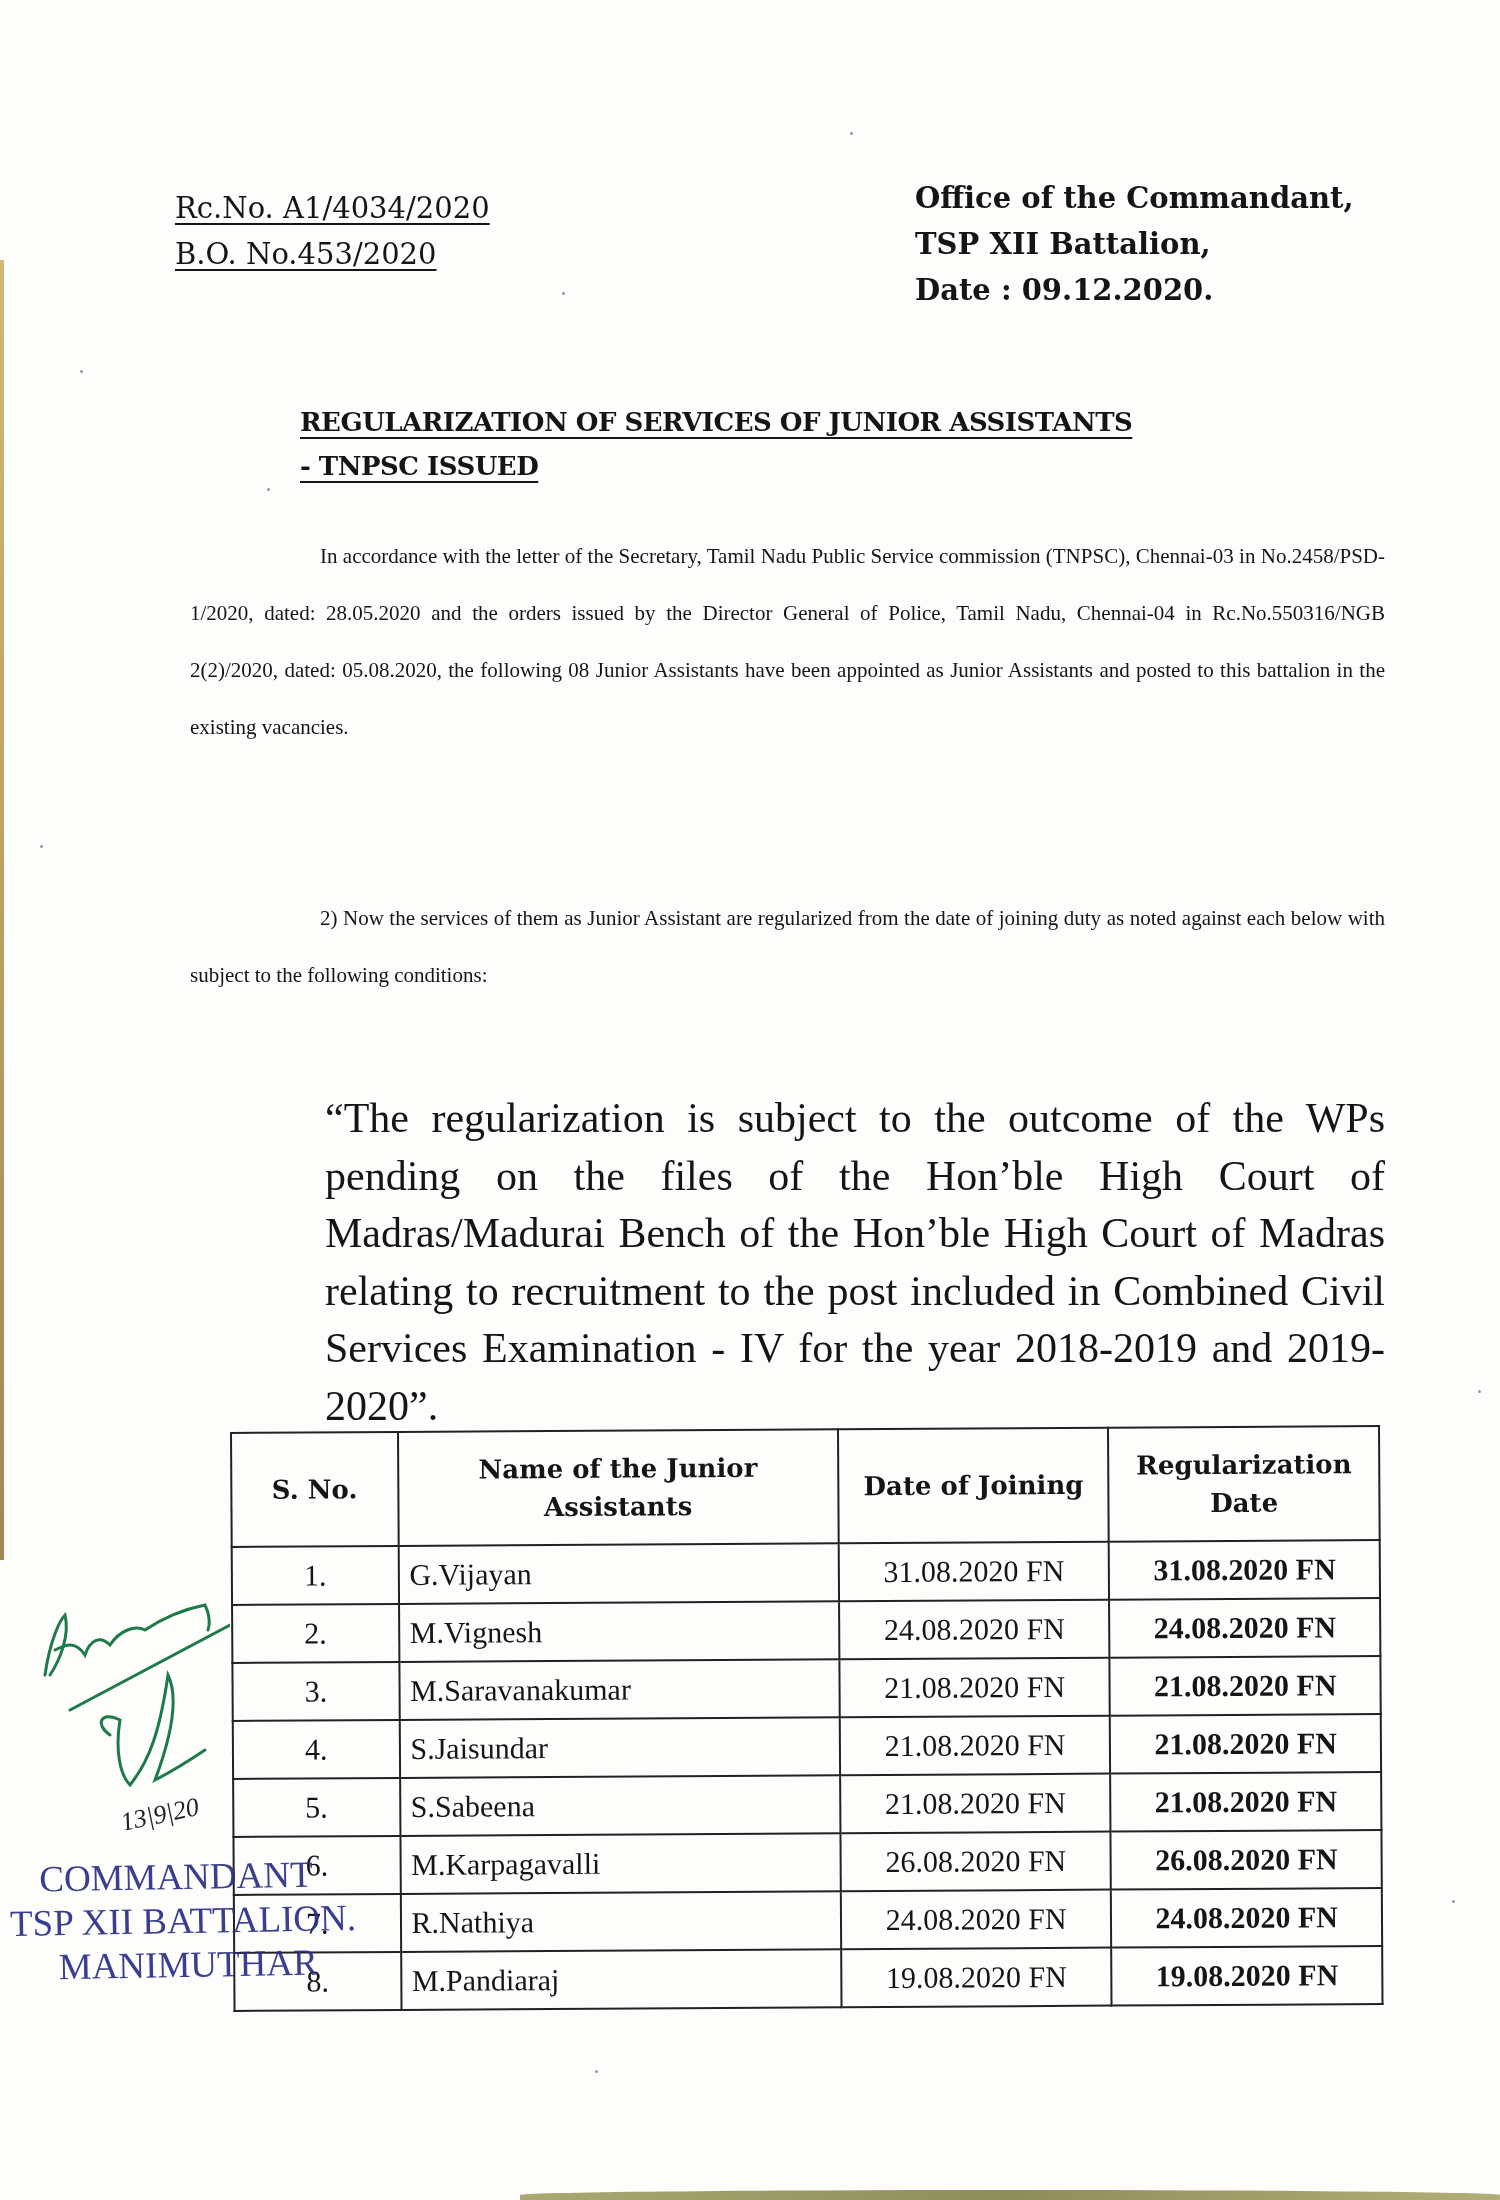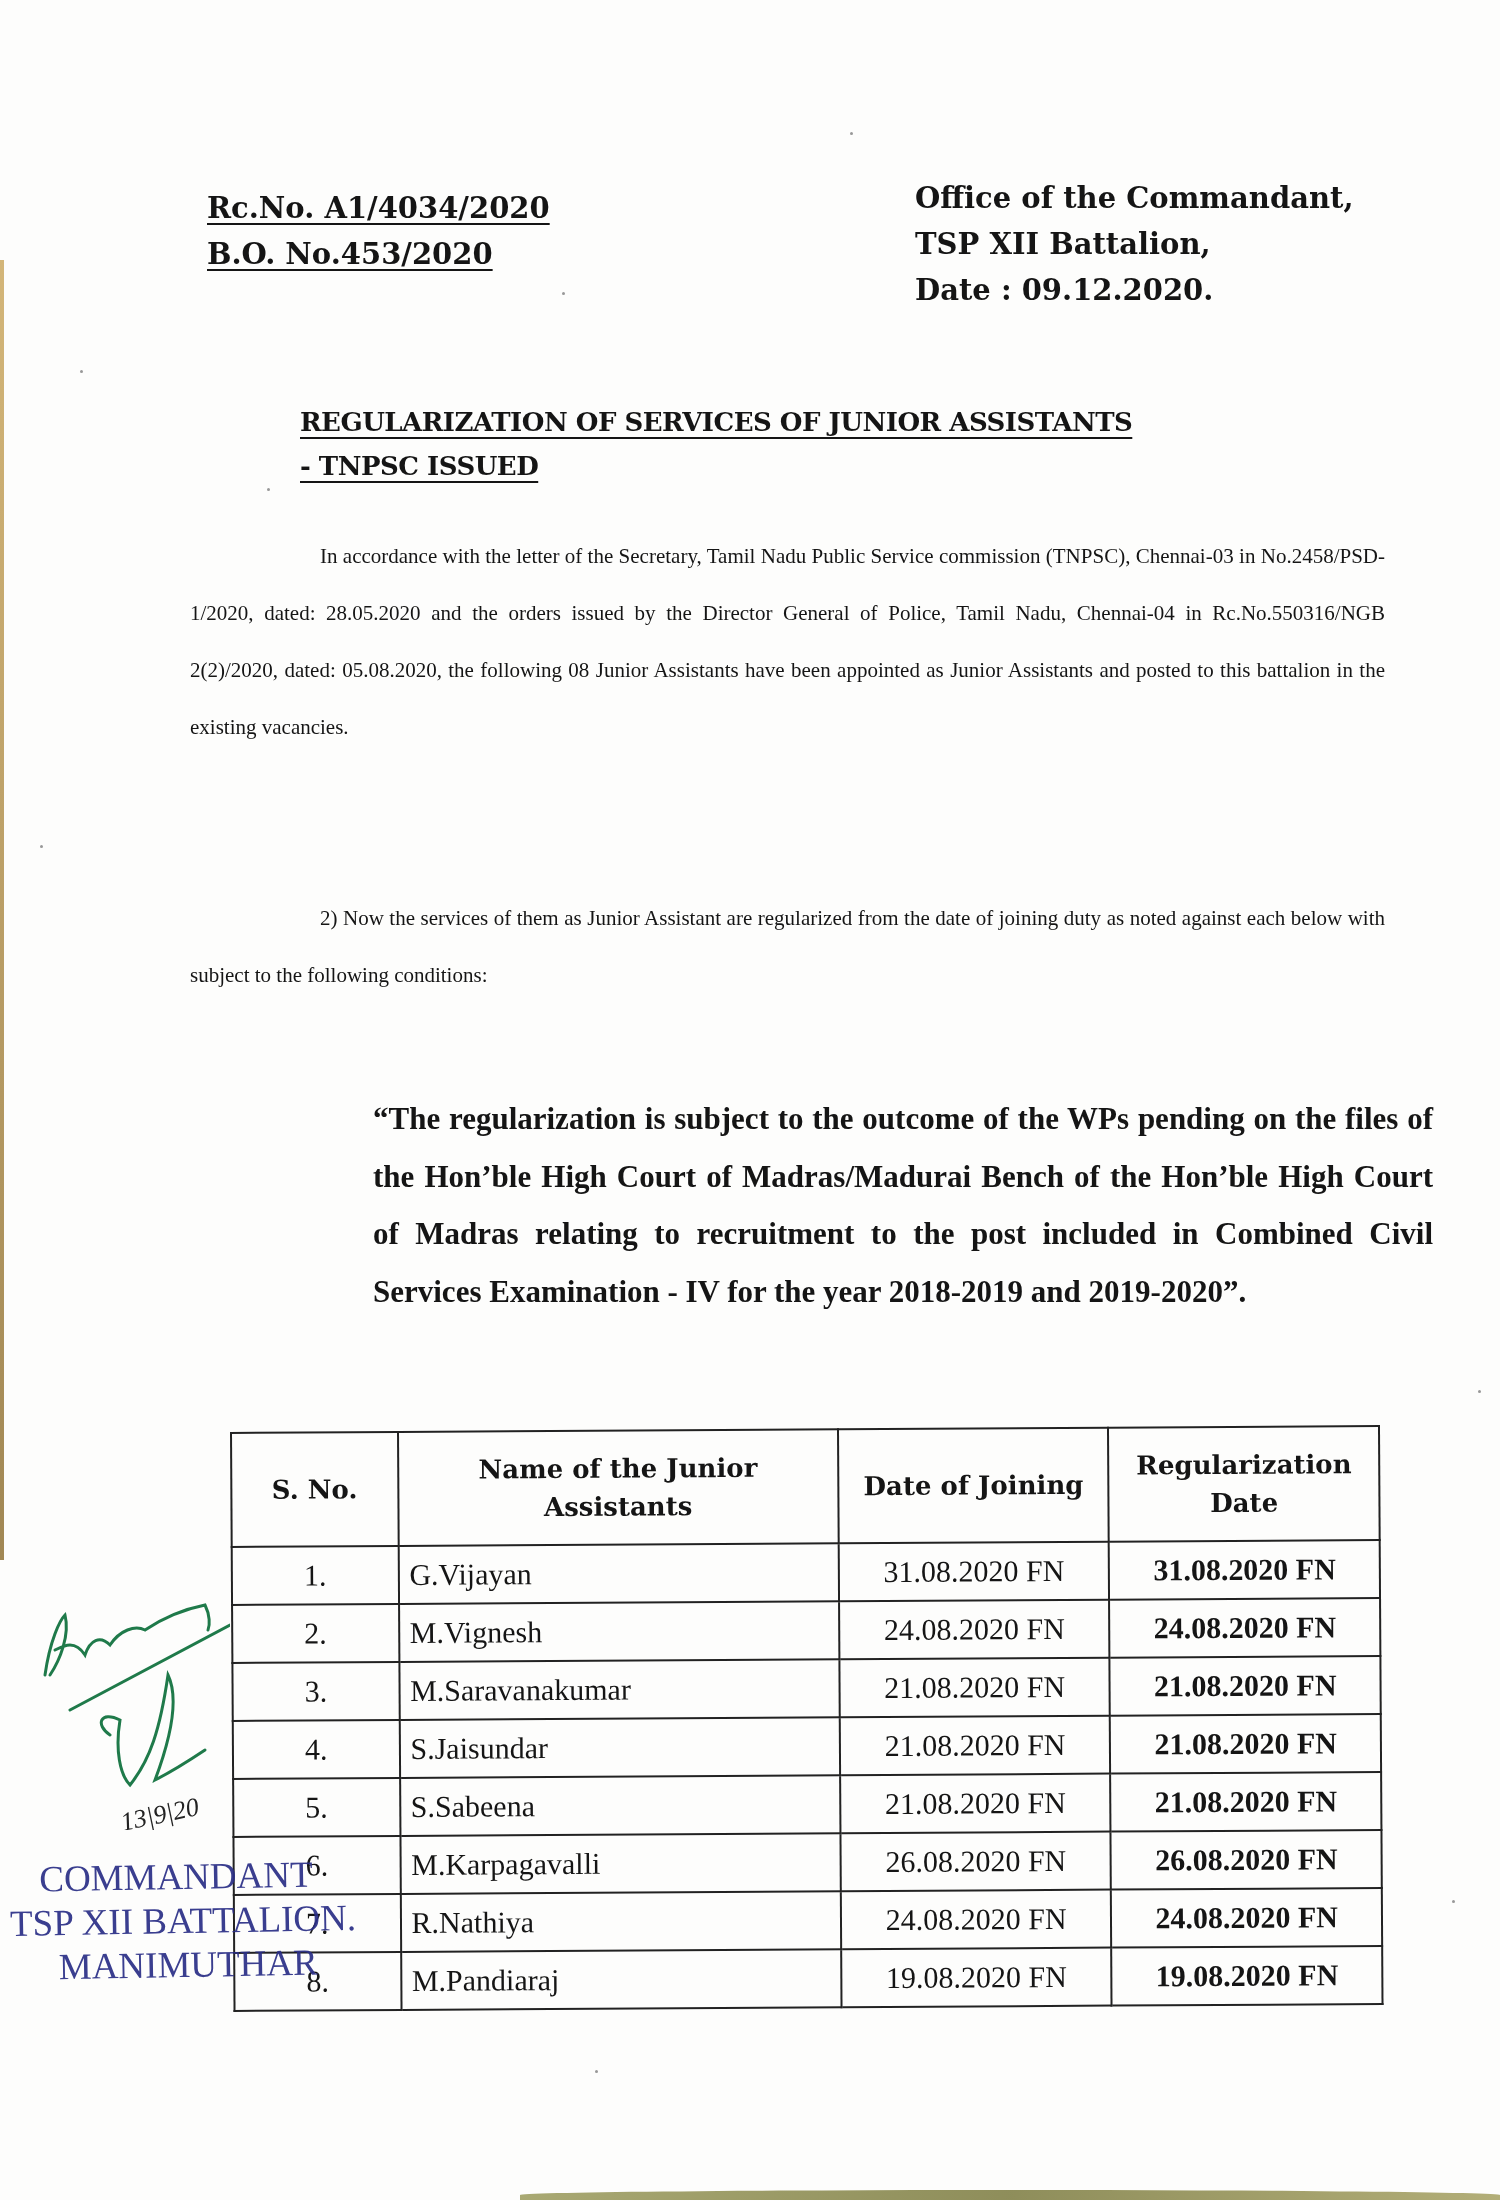--- a/index.html
+++ b/index.html
@@ -26,24 +26,23 @@
       position: absolute;
       left: 520px; bottom: 0;
       width: 980px; height: 10px;
       background: linear-gradient(90deg, #9a9a5a, #7b7a3e, #a5a060);
       border-radius: 50% 50% 0 0;
       opacity: 0.85;
     }
     .ref-block {
       position: absolute;
       left: 175px; top: 185px;
-      font-weight: bold;
+      font-weight: normal;
       font-size: 29px;
       line-height: 46px;
-      margin-left: 32px;
     }
     .ref-block div {
       text-decoration: underline;
       text-decoration-thickness: 2px;
       text-underline-offset: 5px;
     }
     .office-block {
       position: absolute;
       left: 915px; top: 175px;
       font-weight: bold;
@@ -79,26 +78,25 @@
       display: inline-block;
       width: 130px;
     }
     .para-1 { top: 528px; }
     .para-2 { top: 890px; }
     .condition {
       position: absolute;
       left: 325px; top: 1090px;
       width: 1060px;
       font-family: "Liberation Serif", serif;
-      font-weight: bold;
-      font-size: 31px;
+      font-weight: normal;
+      font-size: 42px;
       line-height: 57.5px;
       text-align: justify;
       text-align-last: left;
-      margin-left: 48px;
     }
     table.ja-table {
       position: absolute;
       left: 230px; top: 1432px;
       width: 1150px;
       border-collapse: collapse;
       transform: rotate(-0.35deg);
       transform-origin: left top;
     }
     table.ja-table th,

